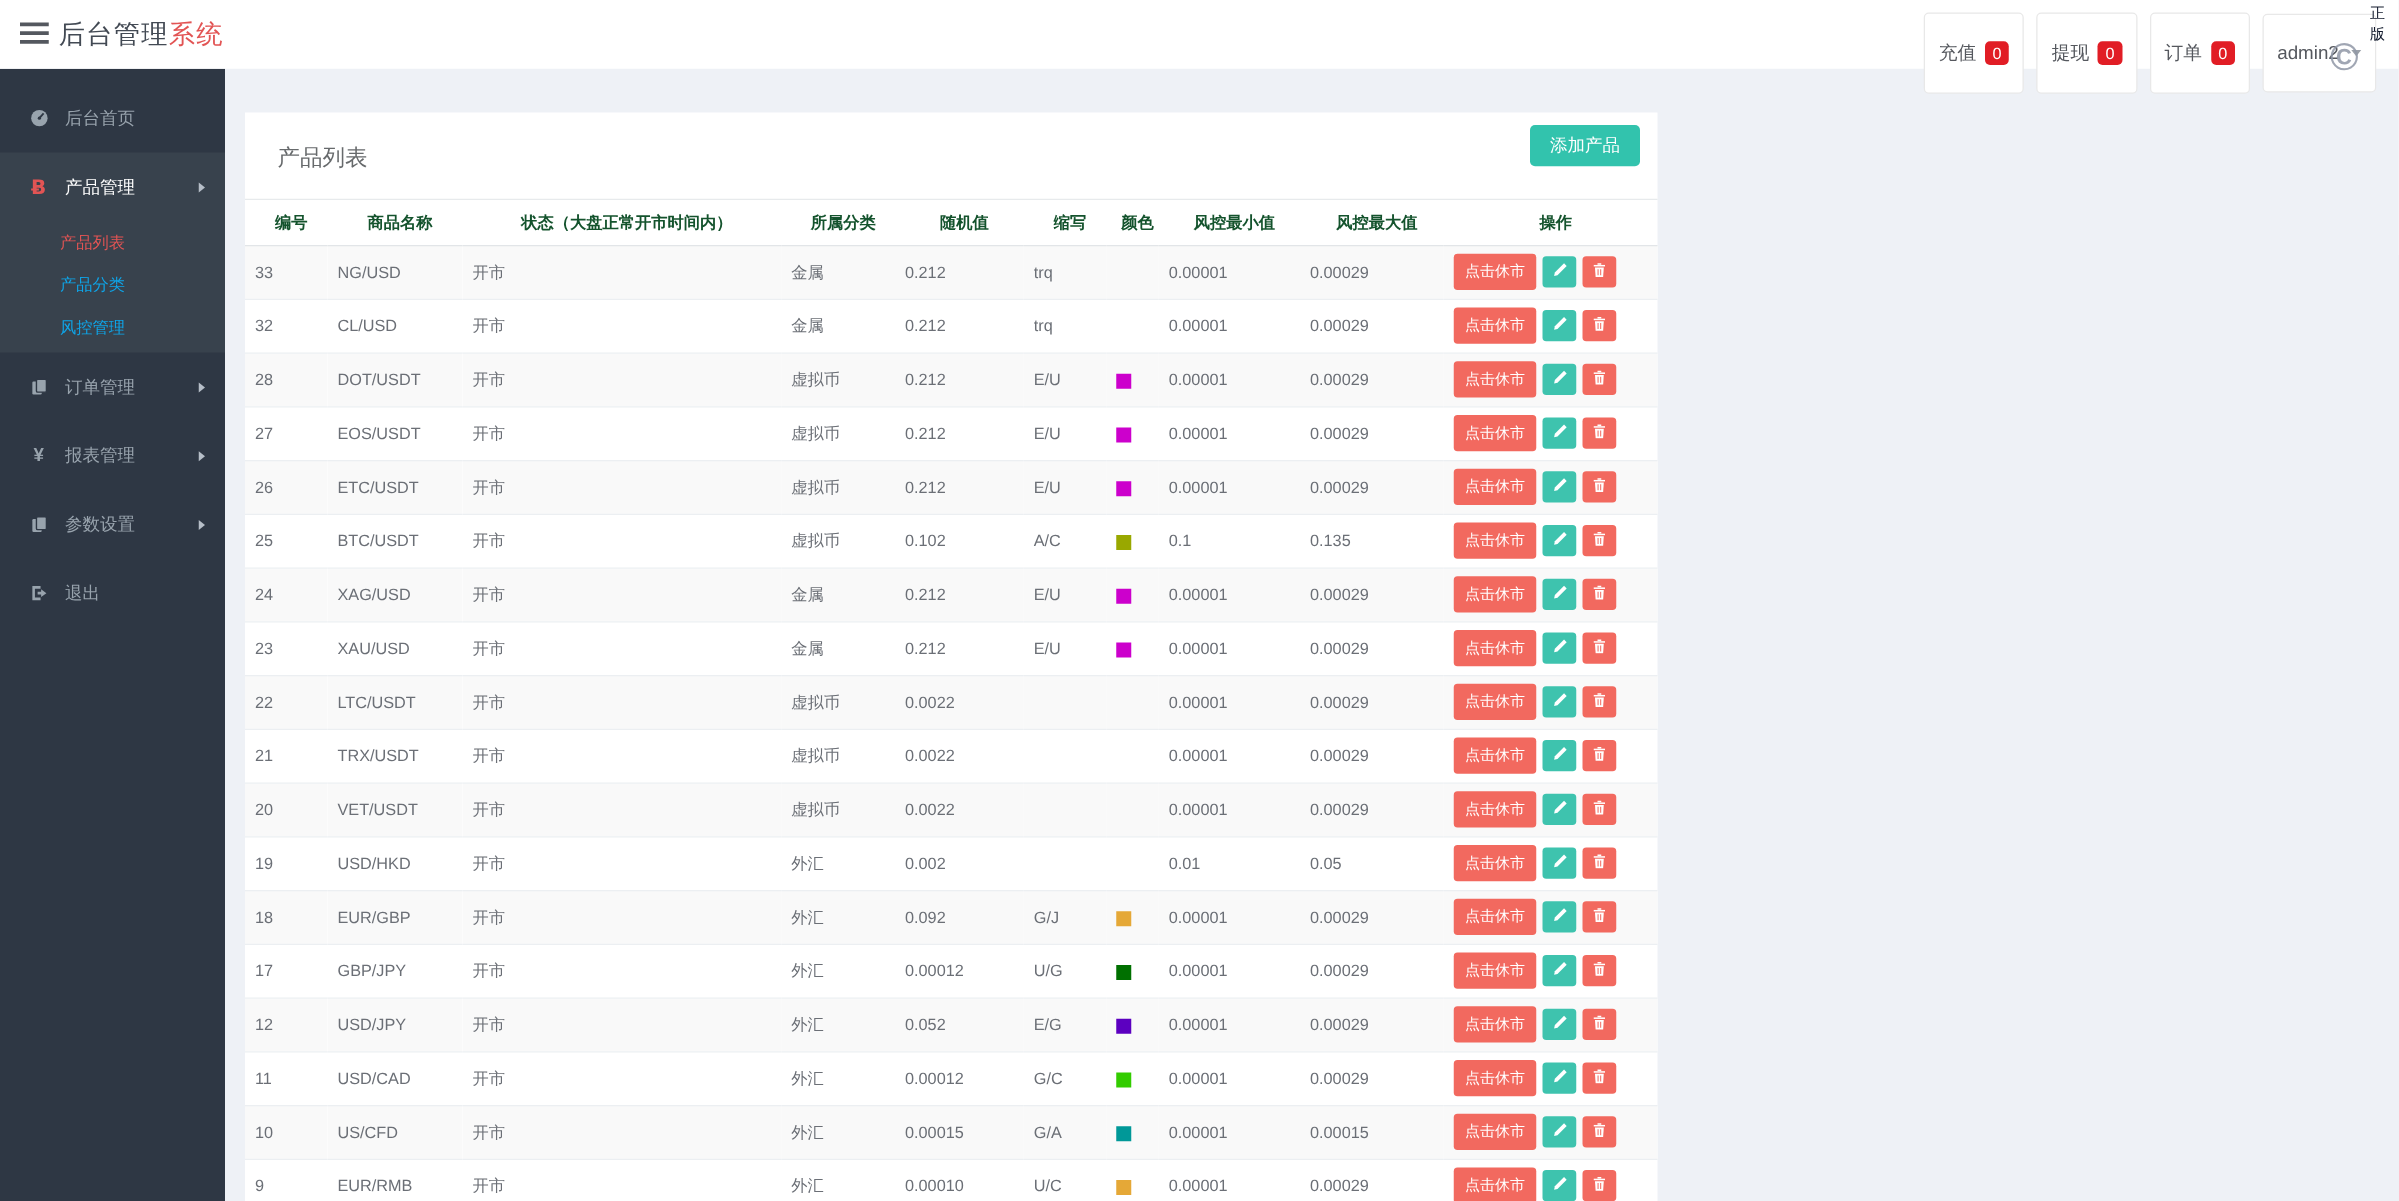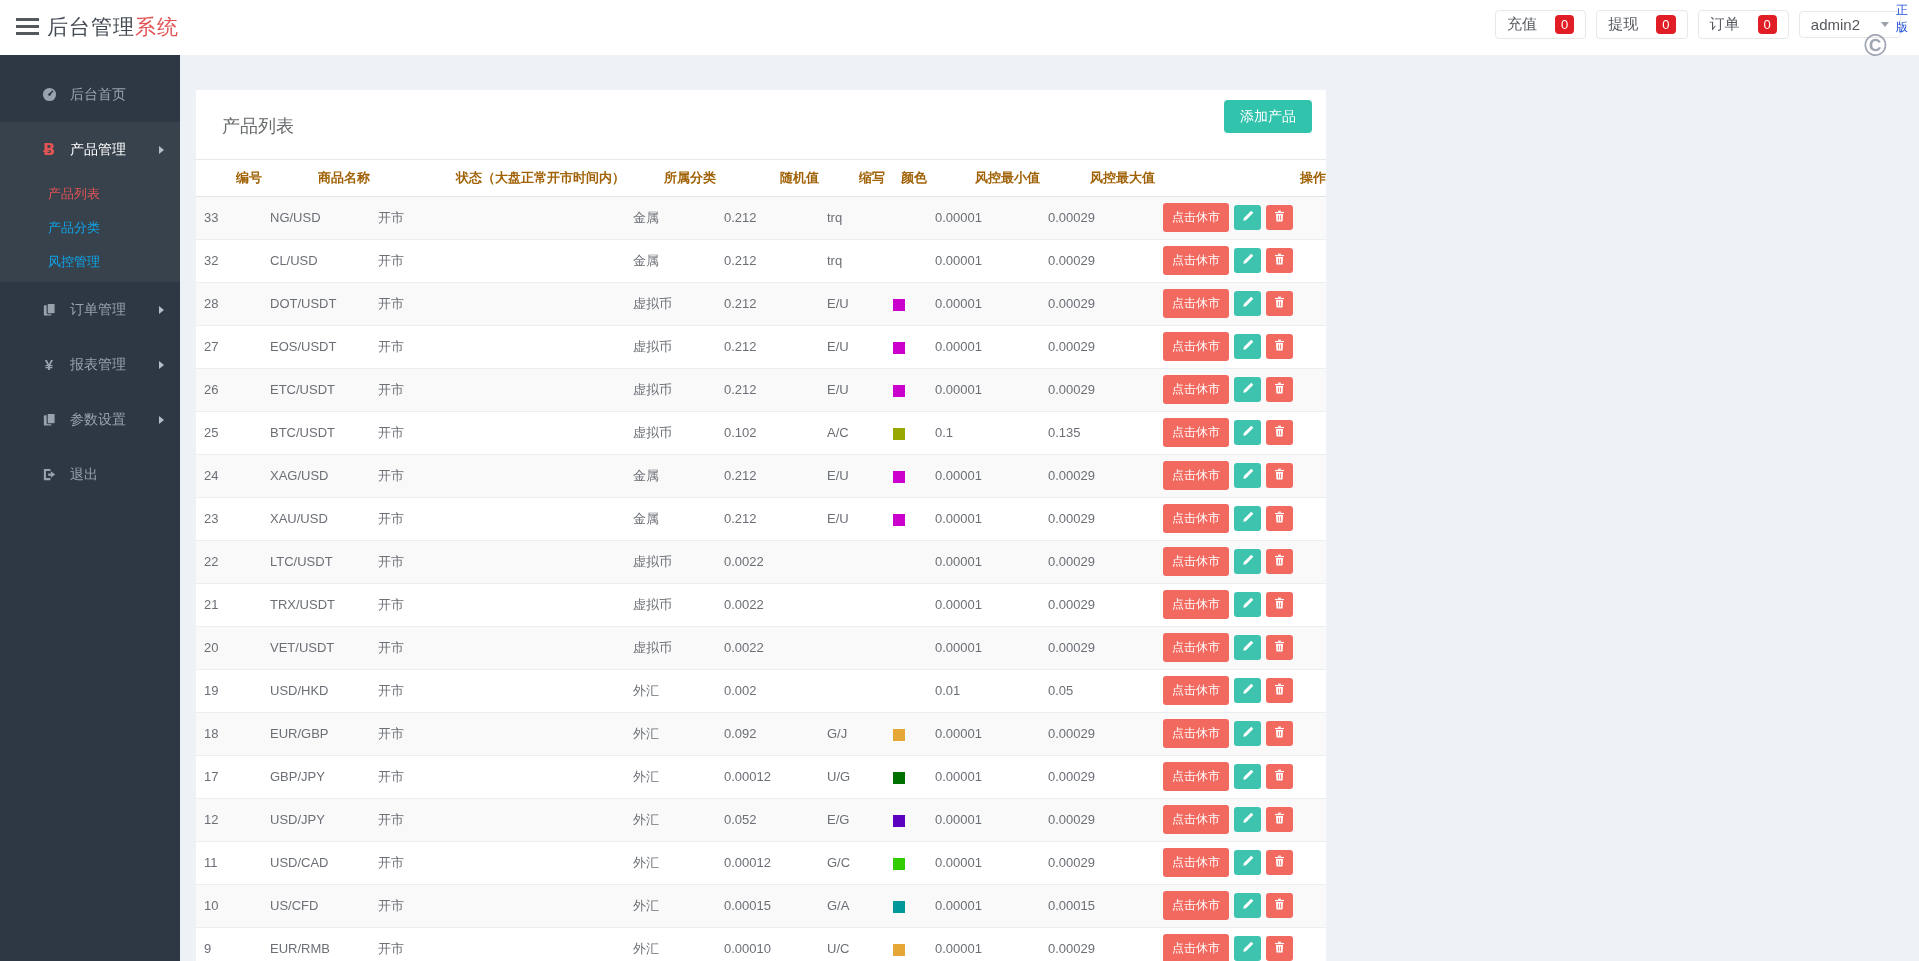--- a/index.html
+++ b/index.html
@@ -10,47 +10,47 @@
   }
   
   .topbar { position:absolute; left:0; top:0; width:1919px; height:55px; background:#fff; z-index:5; }
   .hamburger { position:absolute; left:16px; top:18px; width:23px; height:18px; cursor:pointer; }
   .hamburger div { width:23px; height:3px; background:#54585f; margin-bottom:4px; }
   .brand { position:absolute; left:47px; top:13px; font-size:21px; color:#434a54; letter-spacing:1px; }
   .brand .accent { color:#e25454;margin-top:26px; }
   .topnav { position:absolute; right:18px; top:10px; display:flex; align-items:center; gap:10px; }
   .navbox {
     border:1px solid #e8e8e8; border-radius:4px; background:#fff;
-    padding:4px 11px; font-size:15px; color:#55585e; display:flex; align-items:center; gap:18px; cursor:pointer;
+    padding:22px 11px; font-size:15px; color:#55585e; display:flex; align-items:center; gap:7px; cursor:pointer;
   }
   .badge { background:#e11d25; color:#fff; font-size:13px; line-height:1; padding:3px 6px; border-radius:4px; }
   .caret-down { width:0; height:0; border-left:4px solid transparent; border-right:4px solid transparent; border-top:5px solid #9aa0a8; margin-left:3px; }
-  .wm-text { position:absolute; left:1896px; top:2px; font-size:12px; color:#1d4ed8; z-index:6; }
+  .wm-text { position:absolute; left:1896px; top:2px; font-size:12px; color:#0f172a; z-index:6; }
   .wm-c { position:absolute; left:1864px; top:28px; font-size:31px; color:#9097a6; z-index:6; font-weight:bold; opacity:.85; }
   
   .sidebar { position:absolute; left:0; top:55px; width:180px; height:906px; background:#2e3744; padding-top:12px; z-index:4; }
-  .side-item { height:55px; display:flex; align-items:center; padding-left:40px; position:relative; font-size:14px; color:#98a3ad; cursor:pointer; }
+  .side-item { height:55px; display:flex; align-items:center; padding-left:22px; position:relative; font-size:14px; color:#98a3ad; cursor:pointer; }
   .side-item .slabel { margin-left:12px; }
   .side-item.parent { color:#fff; }
   .sicon { width:18px; display:inline-flex; justify-content:center; align-items:center; }
   .bitcoin-glyph { color:#e25454; font-weight:bold; font-size:16px; font-family:"DejaVu Sans",sans-serif; }
   .yen-glyph { color:#98a3ad; font-weight:bold; font-size:15px; }
   .chev { position:absolute; right:16px; top:50%; margin-top:-4px; width:0; height:0;
           border-top:4px solid transparent; border-bottom:4px solid transparent; border-left:5px solid #b6bec8; }
   .side-group { background:#38424d; padding-bottom:3px; }
   .side-sub { height:34px; line-height:34px; padding-left:48px; font-size:13px; color:#0ea5e9; cursor:pointer; }
   .side-sub.active { color:#e25454; }
   
   .content-card { position:absolute; left:196px; top:90px; width:1130px; background:#fff; z-index:1; padding-bottom:10px; }
   .card-head { position:relative; height:70px; border-bottom:1px solid #e7eaec; }
   .card-title { position:absolute; left:26px; top:24px; font-size:18px; color:#676a6c; }
   .btn-add { position:absolute; right:14px; top:10px; height:33px; padding:0 16px; background:#32c3ad; border:none;
              border-radius:4px; color:#fff; font-size:14px; cursor:pointer; font-family:inherit; }
   table { border-collapse:collapse; width:1130px; table-layout:fixed; }
-  th { height:36px; text-align:right; padding-left:8px; font-size:13px; color:#a16207; font-weight:bold;
+  th { height:36px; text-align:center; padding-left:8px; font-size:13px; color:#14532d; font-weight:bold;
        border-bottom:1px solid #e2e5e8; white-space:nowrap; overflow:hidden; }
   td { height:43px; padding-left:8px; font-size:13px; color:#6b6f76; white-space:nowrap; overflow:hidden; }
   tbody tr { border-top:1px solid #eceff2; }
   tbody tr:nth-child(odd) { background:#f9f9f9; }
   .color-square { display:inline-block; width:12px; height:12px; vertical-align:middle; }
   .btn-close-market { background:#f2695f; color:#fff; border:none; border-radius:3px; padding:6px 9px; font-size:12px;
                       cursor:pointer; font-family:inherit; vertical-align:middle; }
   .btn-sq { display:inline-flex; width:27px; height:25px; border:none; border-radius:3px; align-items:center;
             justify-content:center; cursor:pointer; vertical-align:middle; margin-left:5px; }
   .btn-edit { background:#3ec3ae; }

